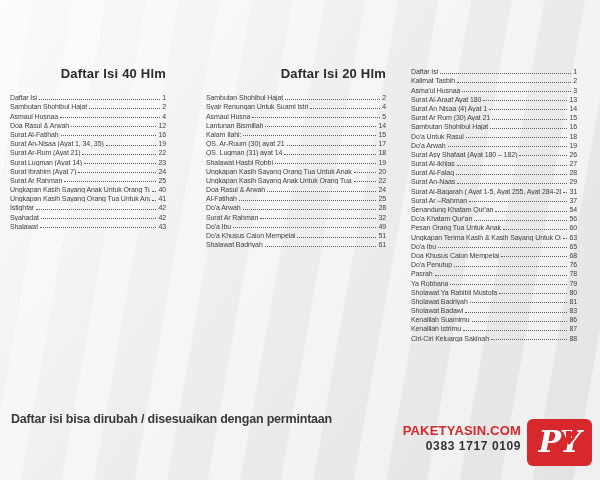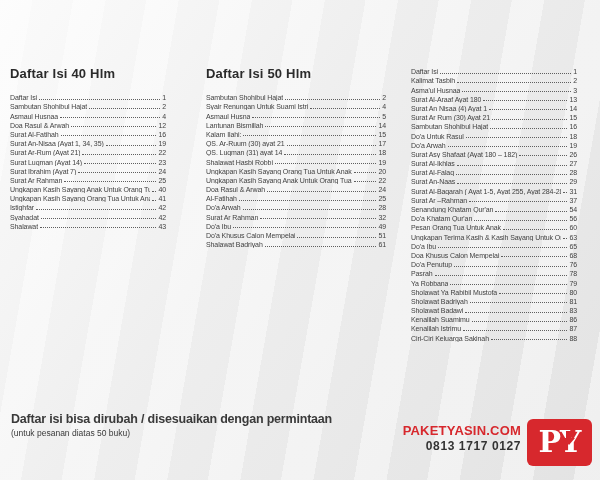--- a/index.html
+++ b/index.html
@@ -13,41 +13,41 @@
         rgba(255,255,255,0.45) 0px, rgba(255,255,255,0.45) 32px,
         rgba(255,255,255,0.0) 32px, rgba(255,255,255,0.0) 72px),
       linear-gradient(125deg, #fbfbfb 0%, #eeeeee 45%, #e3e3e3 100%);
   }
   .toc-col { position:absolute; top:66px; }
   #col-40 { left:10px;  width:156px; }
   #col-60 { left:206px; width:180px; }
   #col-80 { left:411px; width:166px; }
   .toc-title {
     font-size:13px; font-weight:bold; color:#2b2b2b;
-    text-align:left; letter-spacing:0.2px; margin-bottom:11px; white-space:nowrap;
+    text-align:right; letter-spacing:0.2px; margin-bottom:11px; white-space:nowrap;
   }
   .toc-row {
     display:flex; align-items:flex-end; height:9.2px;
     font-size:7px; color:#3f3f3f; letter-spacing:-0.1px;
   }
   .lbl { white-space:nowrap; overflow:hidden; flex:0 1 auto; }
   .dots {
     flex:1 1 4px; min-width:4px; height:0;
     border-bottom:1px dotted #5f5f5f; margin:0 2px 1.5px 2px; align-self:flex-end;
   }
   .num { white-space:nowrap; }
   .footer-note { position:absolute; left:11px; top:412px; color:#3a3a3a; }
   .note-main { font-size:12.5px; font-weight:bold; letter-spacing:-0.2px; white-space:nowrap; }
   .note-sub  { font-size:8.5px; margin-top:2px; white-space:nowrap; }
   .contact { position:absolute; right:79px; top:423px; text-align:right; }
   .website { font-size:13px; font-weight:bold; color:#d7282d; letter-spacing:0.2px; white-space:nowrap; }
   .phone   { font-size:12px; font-weight:bold; color:#333333; letter-spacing:0.6px; margin-top:1px; white-space:nowrap; }
   .logo {
     position:absolute; left:527px; top:419px; width:65px; height:47px;
-    background:#d7282d; border-radius:6px;
+    background:#d7282d; border-radius:6px;font-style:italic;
   }
   .logo-text {
     font-family:"DejaVu Serif", serif; font-weight:bold; color:#ffffff;
     font-size:30px; line-height:46px; text-align:center; letter-spacing:-1px;
   }
   .arrow { position:absolute; left:35px; top:12px; width:13px; }
   .arrow-stem { width:5px; height:7px; background:#d7282d; margin:0 auto; }
   .arrow-head {
     width:0; height:0; margin:0 auto;
     border-left:6.5px solid transparent; border-right:6.5px solid transparent;
@@ -132,21 +132,21 @@
       </div>
       <div class="toc-row">
         <span class="lbl">Shalawat</span>
         <span class="dots"></span>
         <span class="num">43</span>
       </div>
     </div>
 </div>
 
 <div class="toc-col" id="col-60">
-  <div class="toc-title">Daftar Isi 50 Hlm</div>
+  <div class="toc-title">Daftar Isi 20 Hlm</div>
   <div class="toc-list">
       <div class="toc-row">
         <span class="lbl">Sambutan Shohibul Hajat</span>
         <span class="dots"></span>
         <span class="num">2</span>
       </div>
       <div class="toc-row">
         <span class="lbl">Syair Renungan Untuk Suami Istri</span>
         <span class="dots"></span>
         <span class="num">4</span>
@@ -379,26 +379,25 @@
       <div class="toc-row">
         <span class="lbl">Ciri-Ciri Keluarga Sakinah</span>
         <span class="dots"></span>
         <span class="num">88</span>
       </div>
     </div>
 </div>
 
 <div class="footer-note">
   <div class="note-main">Daftar isi bisa dirubah / disesuaikan dengan permintaan</div>
-  <div class="note-sub">(untuk pesanan diatas 50 buku)</div>
 </div>
 
 <div class="contact">
   <div class="website">PAKETYASIN.COM</div>
-  <div class="phone">0813 1717 0127</div>
+  <div class="phone">0383 1717 0109</div>
 </div>
 
 <div class="logo">
   <div class="logo-text">PY</div>
   <div class="arrow">
     <div class="arrow-stem"></div>
     <div class="arrow-head"></div>
   </div>
 </div>
 

